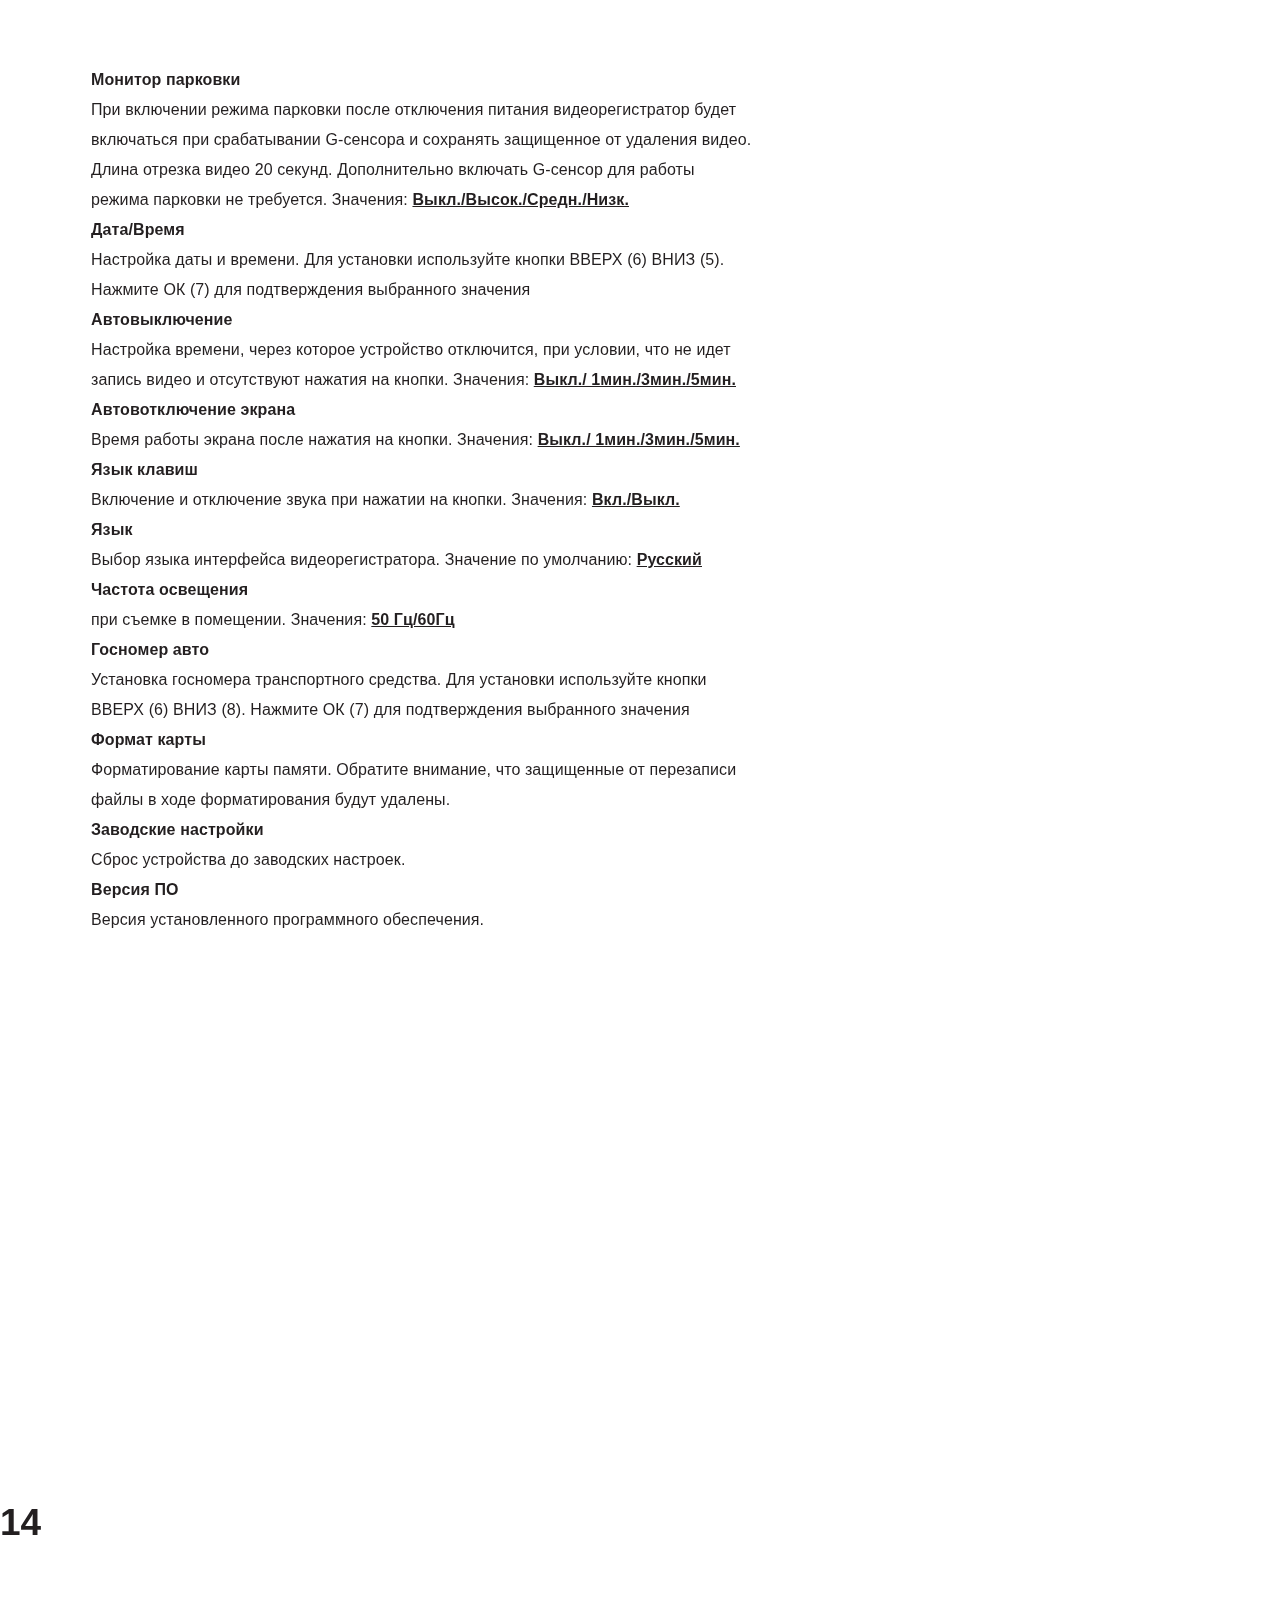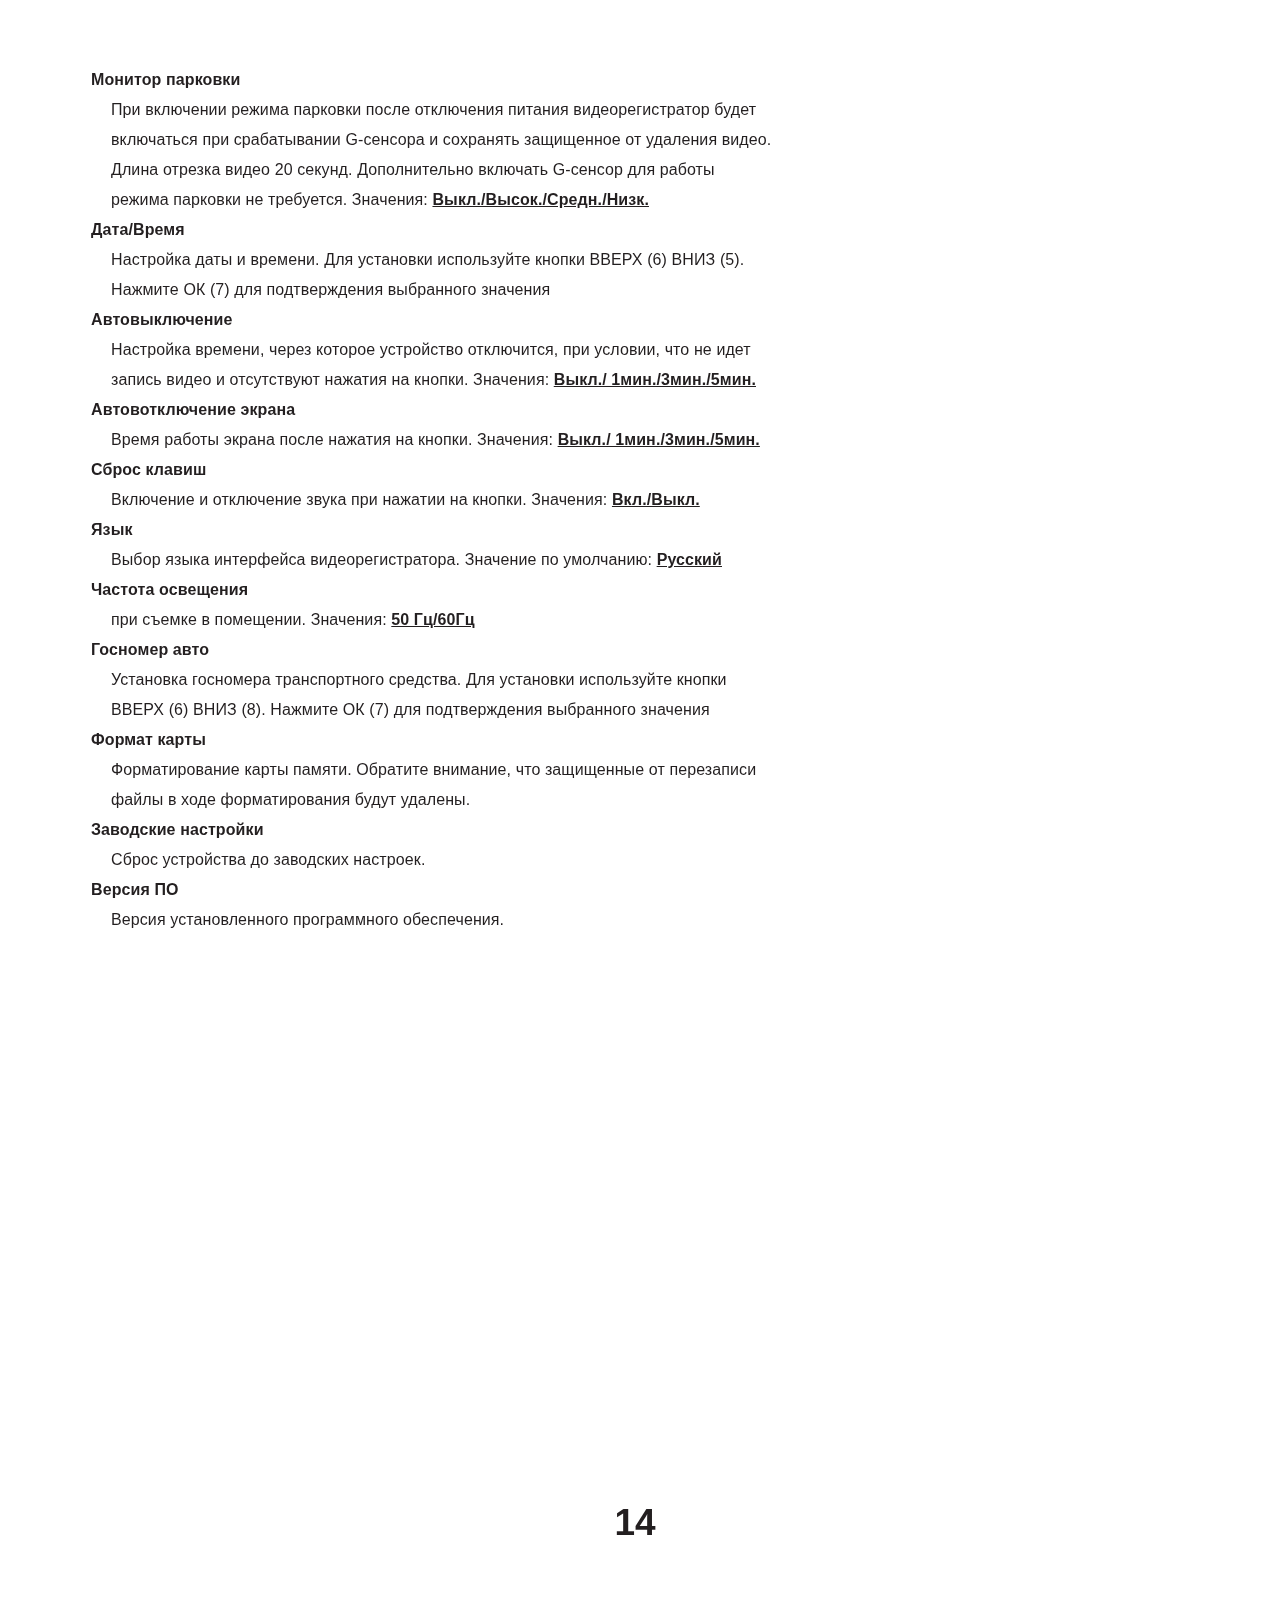--- a/index.html
+++ b/index.html
@@ -23,32 +23,30 @@
     font-size: 16px;
     line-height: 30px;
     letter-spacing: 0.1px;
   }
   .doc-section .heading {
     font-weight: bold;
     white-space: nowrap;
   }
   .doc-section .line {
     white-space: nowrap;
-    margin-left: 20px;
   }
   .doc-section .line .b {
     font-weight: bold;
     text-decoration: underline;
   }
   .page-number {
     position: absolute;
     top: 1502px;
     left: 0;
     width: 1270px;
-    text-align: center;
     font-size: 37px;
     line-height: 42px;
     font-weight: bold;
     color: #231f20;
   }
 </style>
 </head>
 <body>
 
 <div class="page">
@@ -68,21 +66,21 @@
       <section class="doc-section">
         <div class="heading">Автовыключение</div>
         <div class="line"><span class="">Настройка времени, через которое устройство отключится, при условии, что не идет</span></div>
         <div class="line"><span class="">запись видео и отсутствуют нажатия на кнопки. Значения: </span><span class="b">Выкл./ 1мин./3мин./5мин.</span></div>
       </section>
       <section class="doc-section">
         <div class="heading">Автовотключение экрана</div>
         <div class="line"><span class="">Время работы экрана после нажатия на кнопки. Значения: </span><span class="b">Выкл./ 1мин./3мин./5мин.</span></div>
       </section>
       <section class="doc-section">
-        <div class="heading">Сброс клавиш</div>
+        <div class="heading">Язык клавиш</div>
         <div class="line"><span class="">Включение и отключение звука при нажатии на кнопки. Значения: </span><span class="b">Вкл./Выкл.</span></div>
       </section>
       <section class="doc-section">
         <div class="heading">Язык</div>
         <div class="line"><span class="">Выбор языка интерфейса видеорегистратора. Значение по умолчанию: </span><span class="b">Русский</span></div>
       </section>
       <section class="doc-section">
         <div class="heading">Частота освещения</div>
         <div class="line"><span class="">при съемке в помещении. Значения: </span><span class="b">50 Гц/60Гц</span></div>
       </section>

